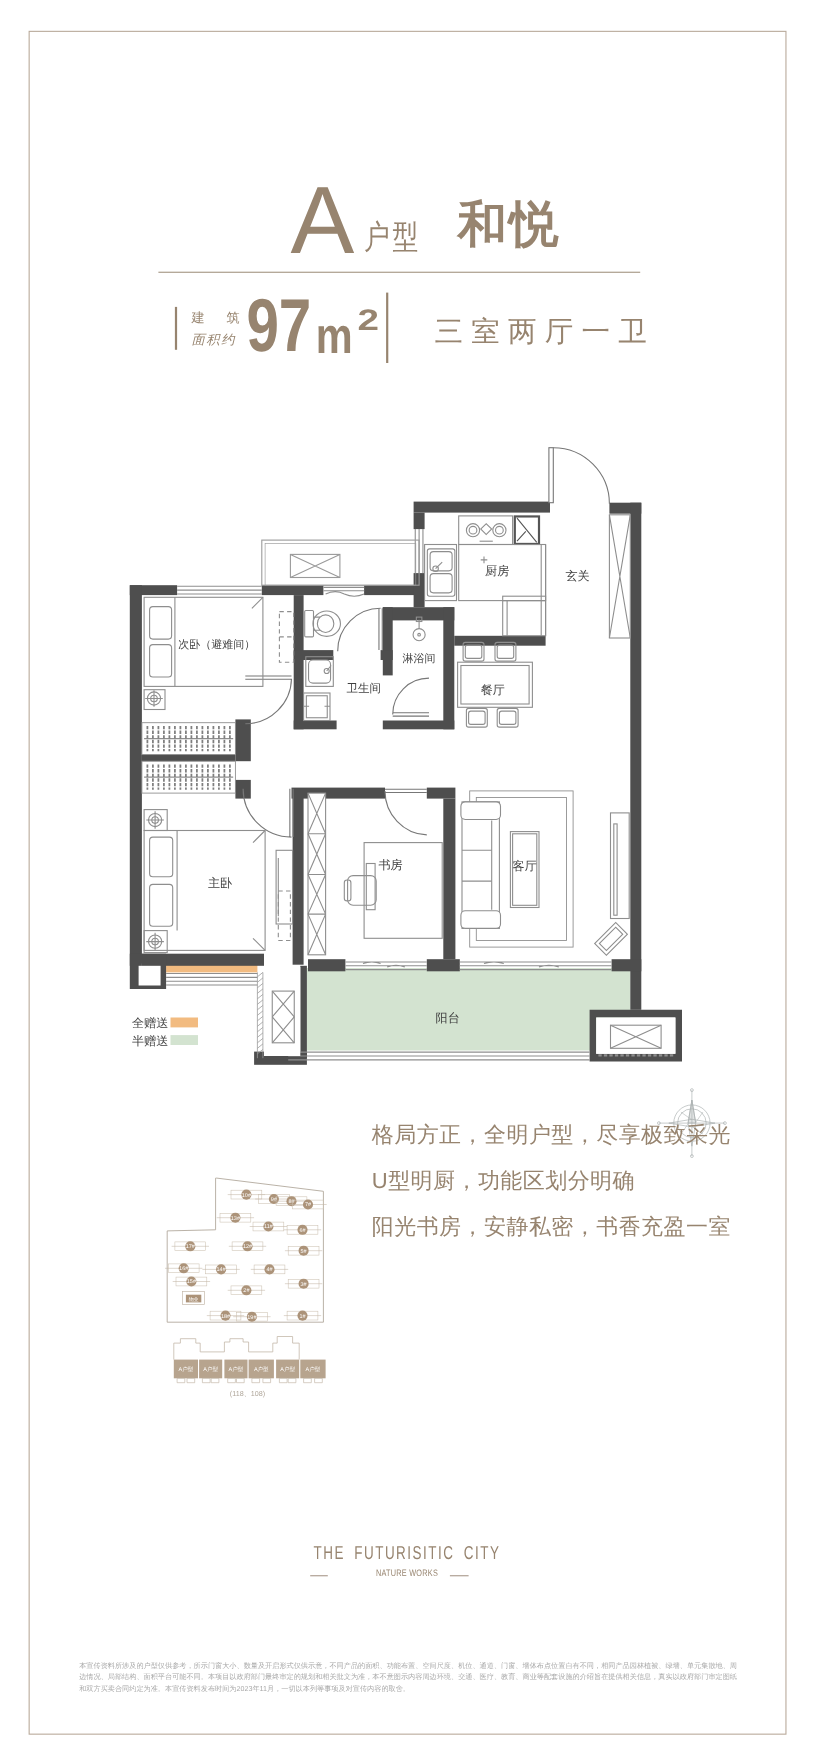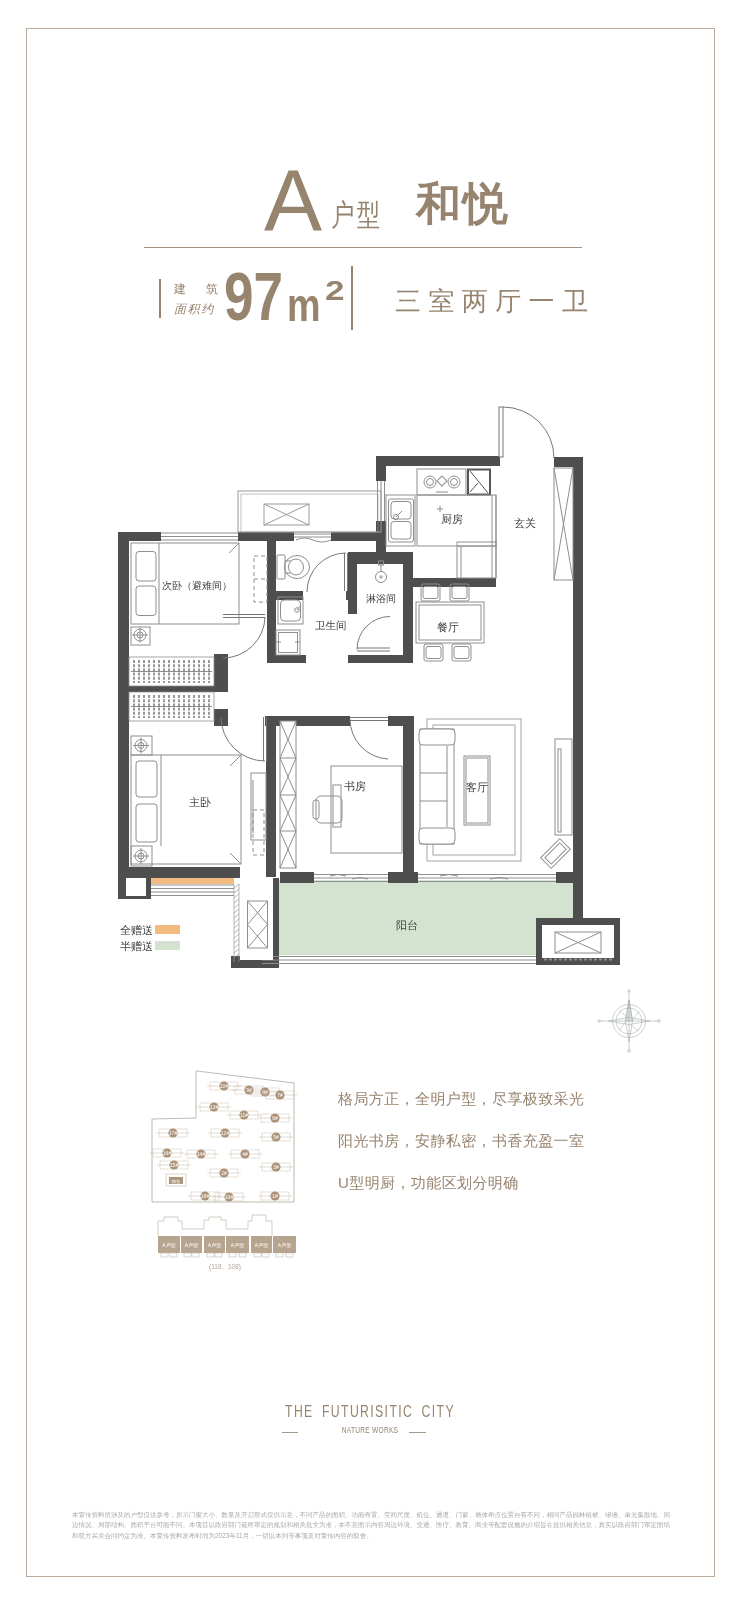--- a/index.html
+++ b/index.html
@@ -586,24 +586,24 @@
 
 <g>
         <rect x="273" y="1236" width="23" height="17" fill="#b7a48e"></rect>
         <text x="284.5" y="1246.5" font-size="5px" fill="#fff" text-anchor="middle">A户型</text>
         <path d="M276,1253h7v4h-7z M286,1253h7v4h-7z" fill="none" stroke="#c2b6a6" stroke-width="0.6"></path>
       </g>
 <text x="225" y="1269" font-size="6.5px" fill="#b0a79b" text-anchor="middle">(118、108)</text>
 </g>
 </svg>
 
-<div class="abs tp" style="left:338px;top:1078px;font-size:15px;line-height:41.8px;letter-spacing:0.4px;">
+<div class="abs tp" style="left:338px;top:1012px;font-size:20px;line-height:41.8px;letter-spacing:0.4px;">
 <div>格局方正，全明户型，尽享极致采光</div>
+<div>U型明厨，功能区划分明确</div>
 <div>阳光书房，安静私密，书香充盈一室</div>
-<div>U型明厨，功能区划分明确</div>
 </div>
 
 <div class="abs tp" style="left:0;top:1402px;width:740px;text-align:center;font-size:17px;letter-spacing:1.9px;word-spacing:5px;transform:scale(0.72,1);">THE FUTURISITIC CITY</div>
 <div class="abs tp" style="left:0;top:1425px;width:740px;text-align:center;font-size:8.5px;letter-spacing:0.3px;transform:scale(0.78,1);">NATURE WORKS</div>
 <div class="abs" style="left:282px;top:1432px;width:16px;height:1px;background:#a8988a;"></div>
 <div class="abs" style="left:409px;top:1432px;width:17px;height:1px;background:#a8988a;"></div>
 
 <div class="abs" style="left:72px;top:1510px;width:598px;font-size:6.5px;line-height:10.4px;color:#a9a9a9;text-align:justify;">本宣传资料所涉及的户型仅供参考，所示门窗大小、数量及开启形式仅供示意，不同产品的面积、功能布置、空间尺度、机位、通道、门窗、墙体布点位置自有不同，相同产品园林植被、绿墙、单元集散地、周边情况、局部结构、面积平台可能不同。本项目以政府部门最终审定的规划和相关批文为准，本不意图示内容周边环境、交通、医疗、教育、商业等配套设施的介绍旨在提供相关信息，真实以政府部门审定图纸和双方买卖合同约定为准。本宣传资料发布时间为2023年11月，一切以本列等事项及对宣传内容的取舍。</div>
 
 </body></html>

